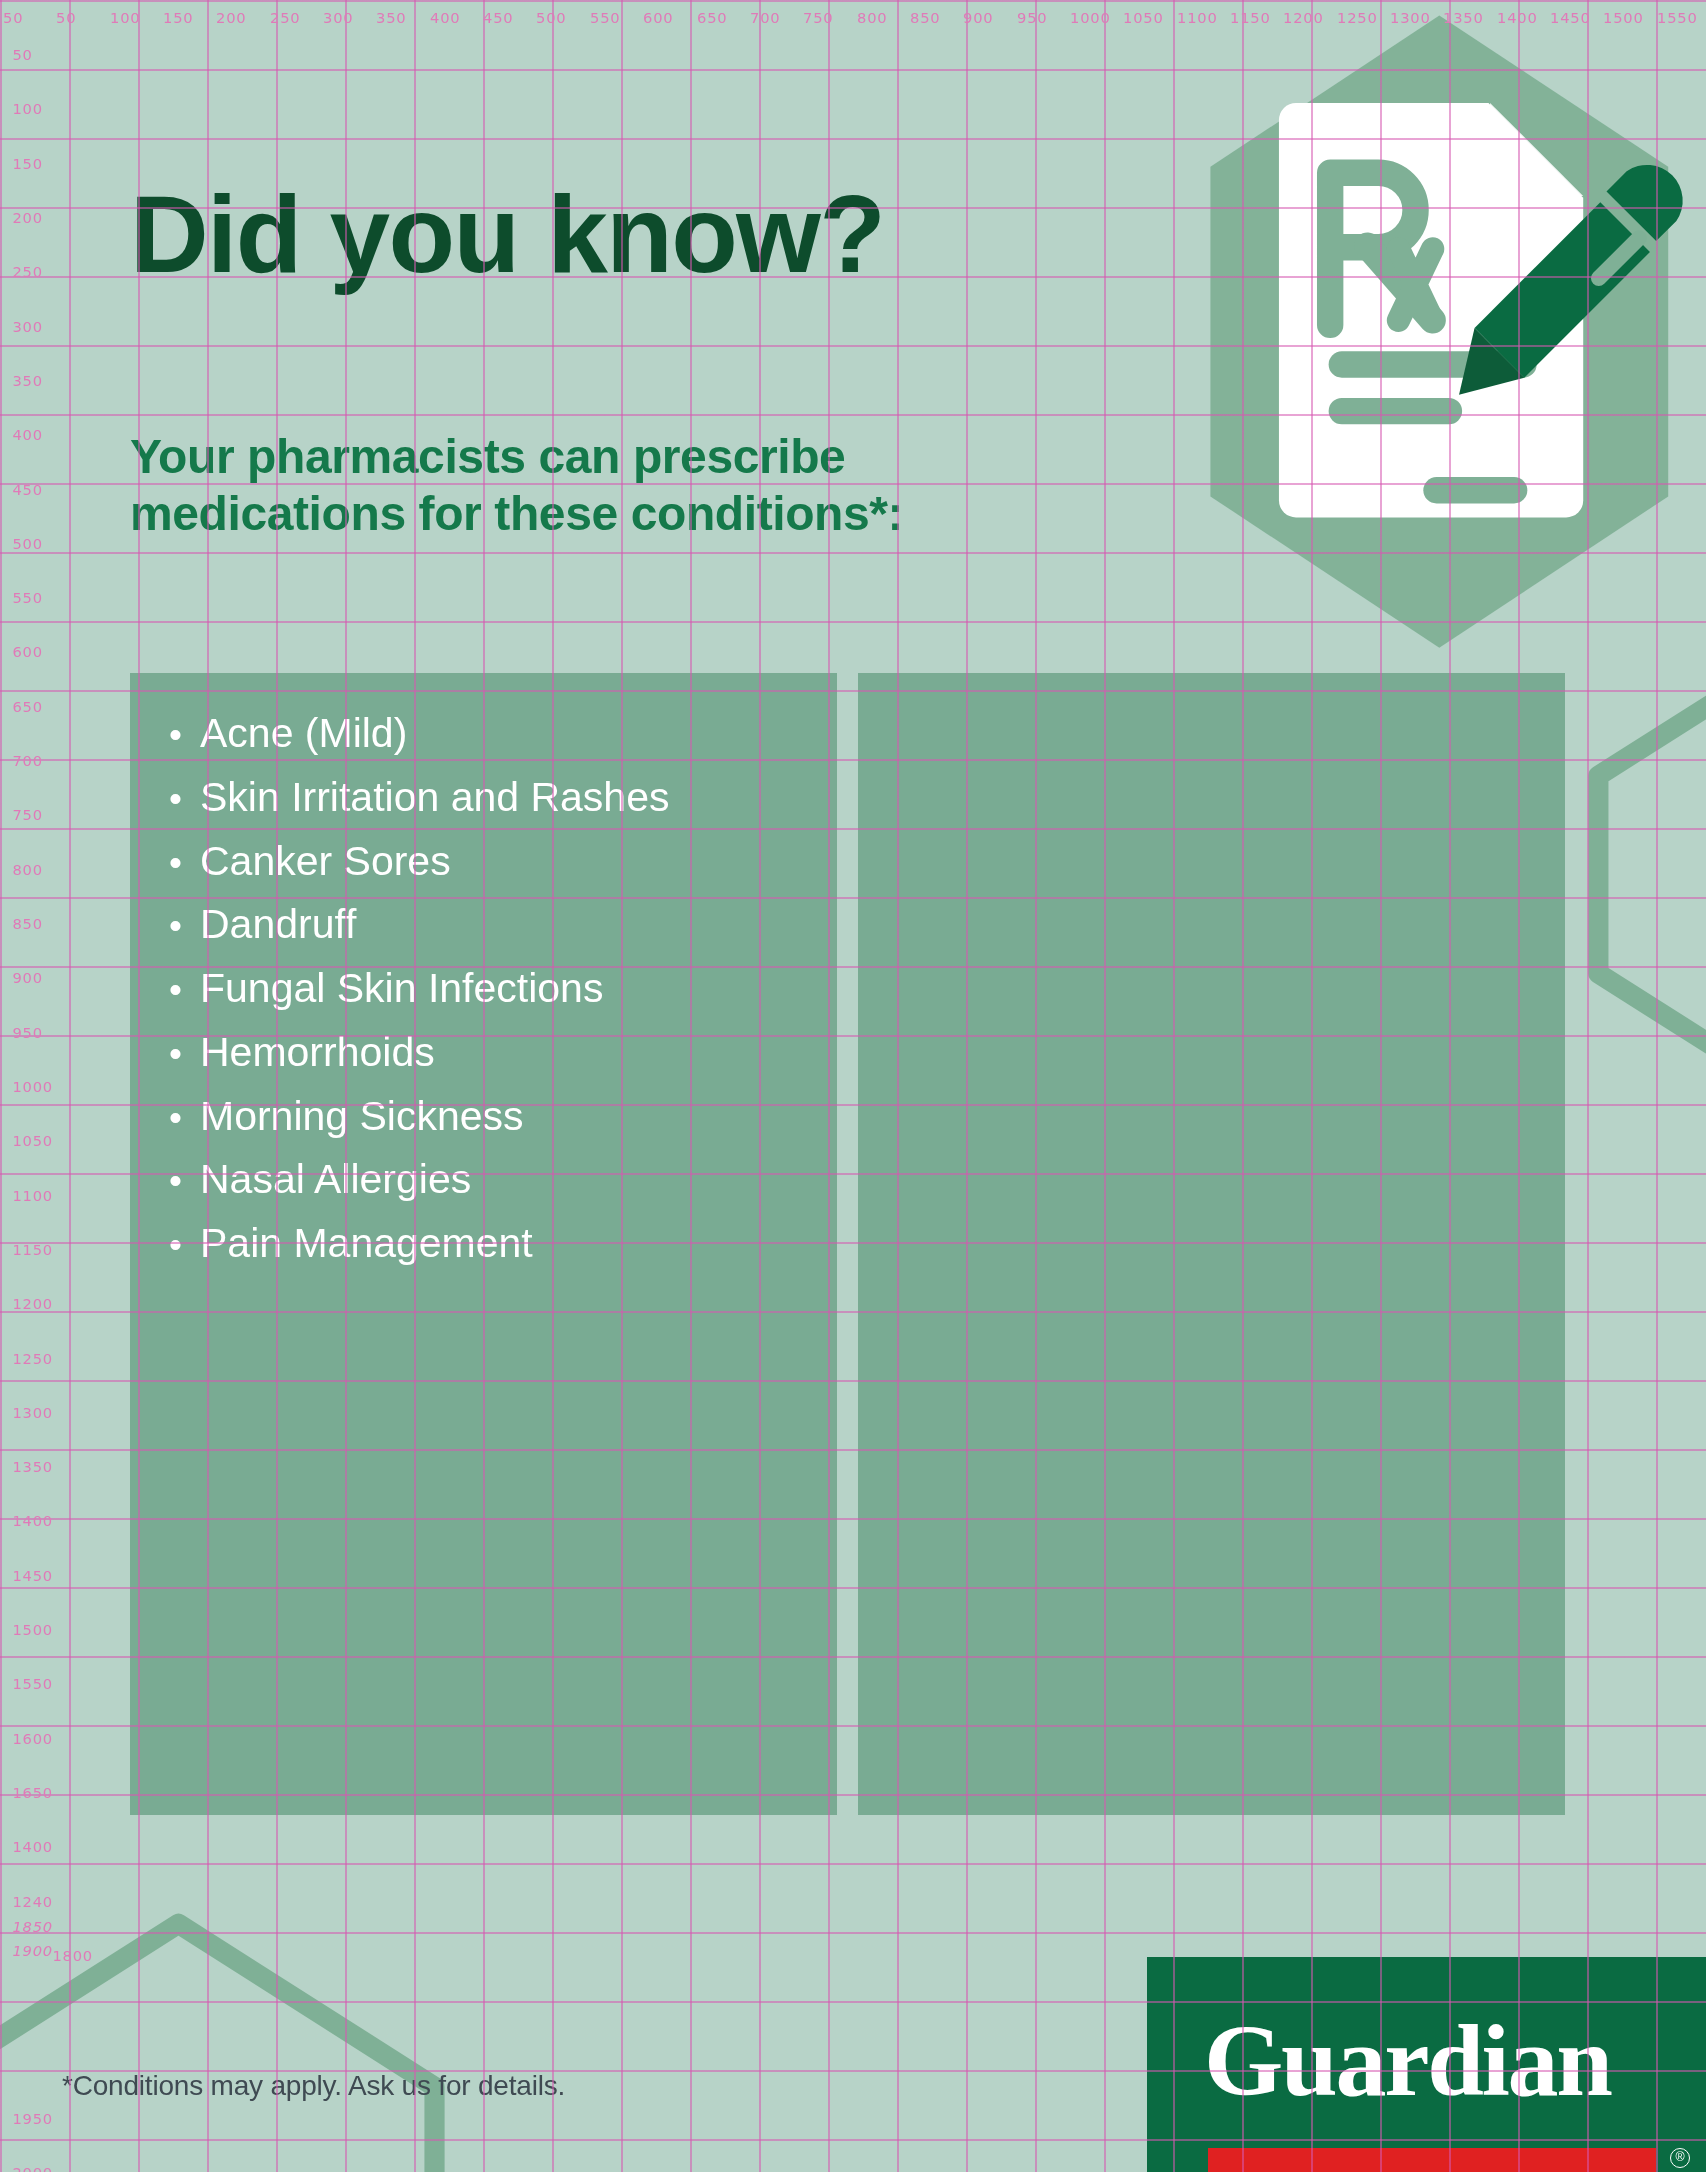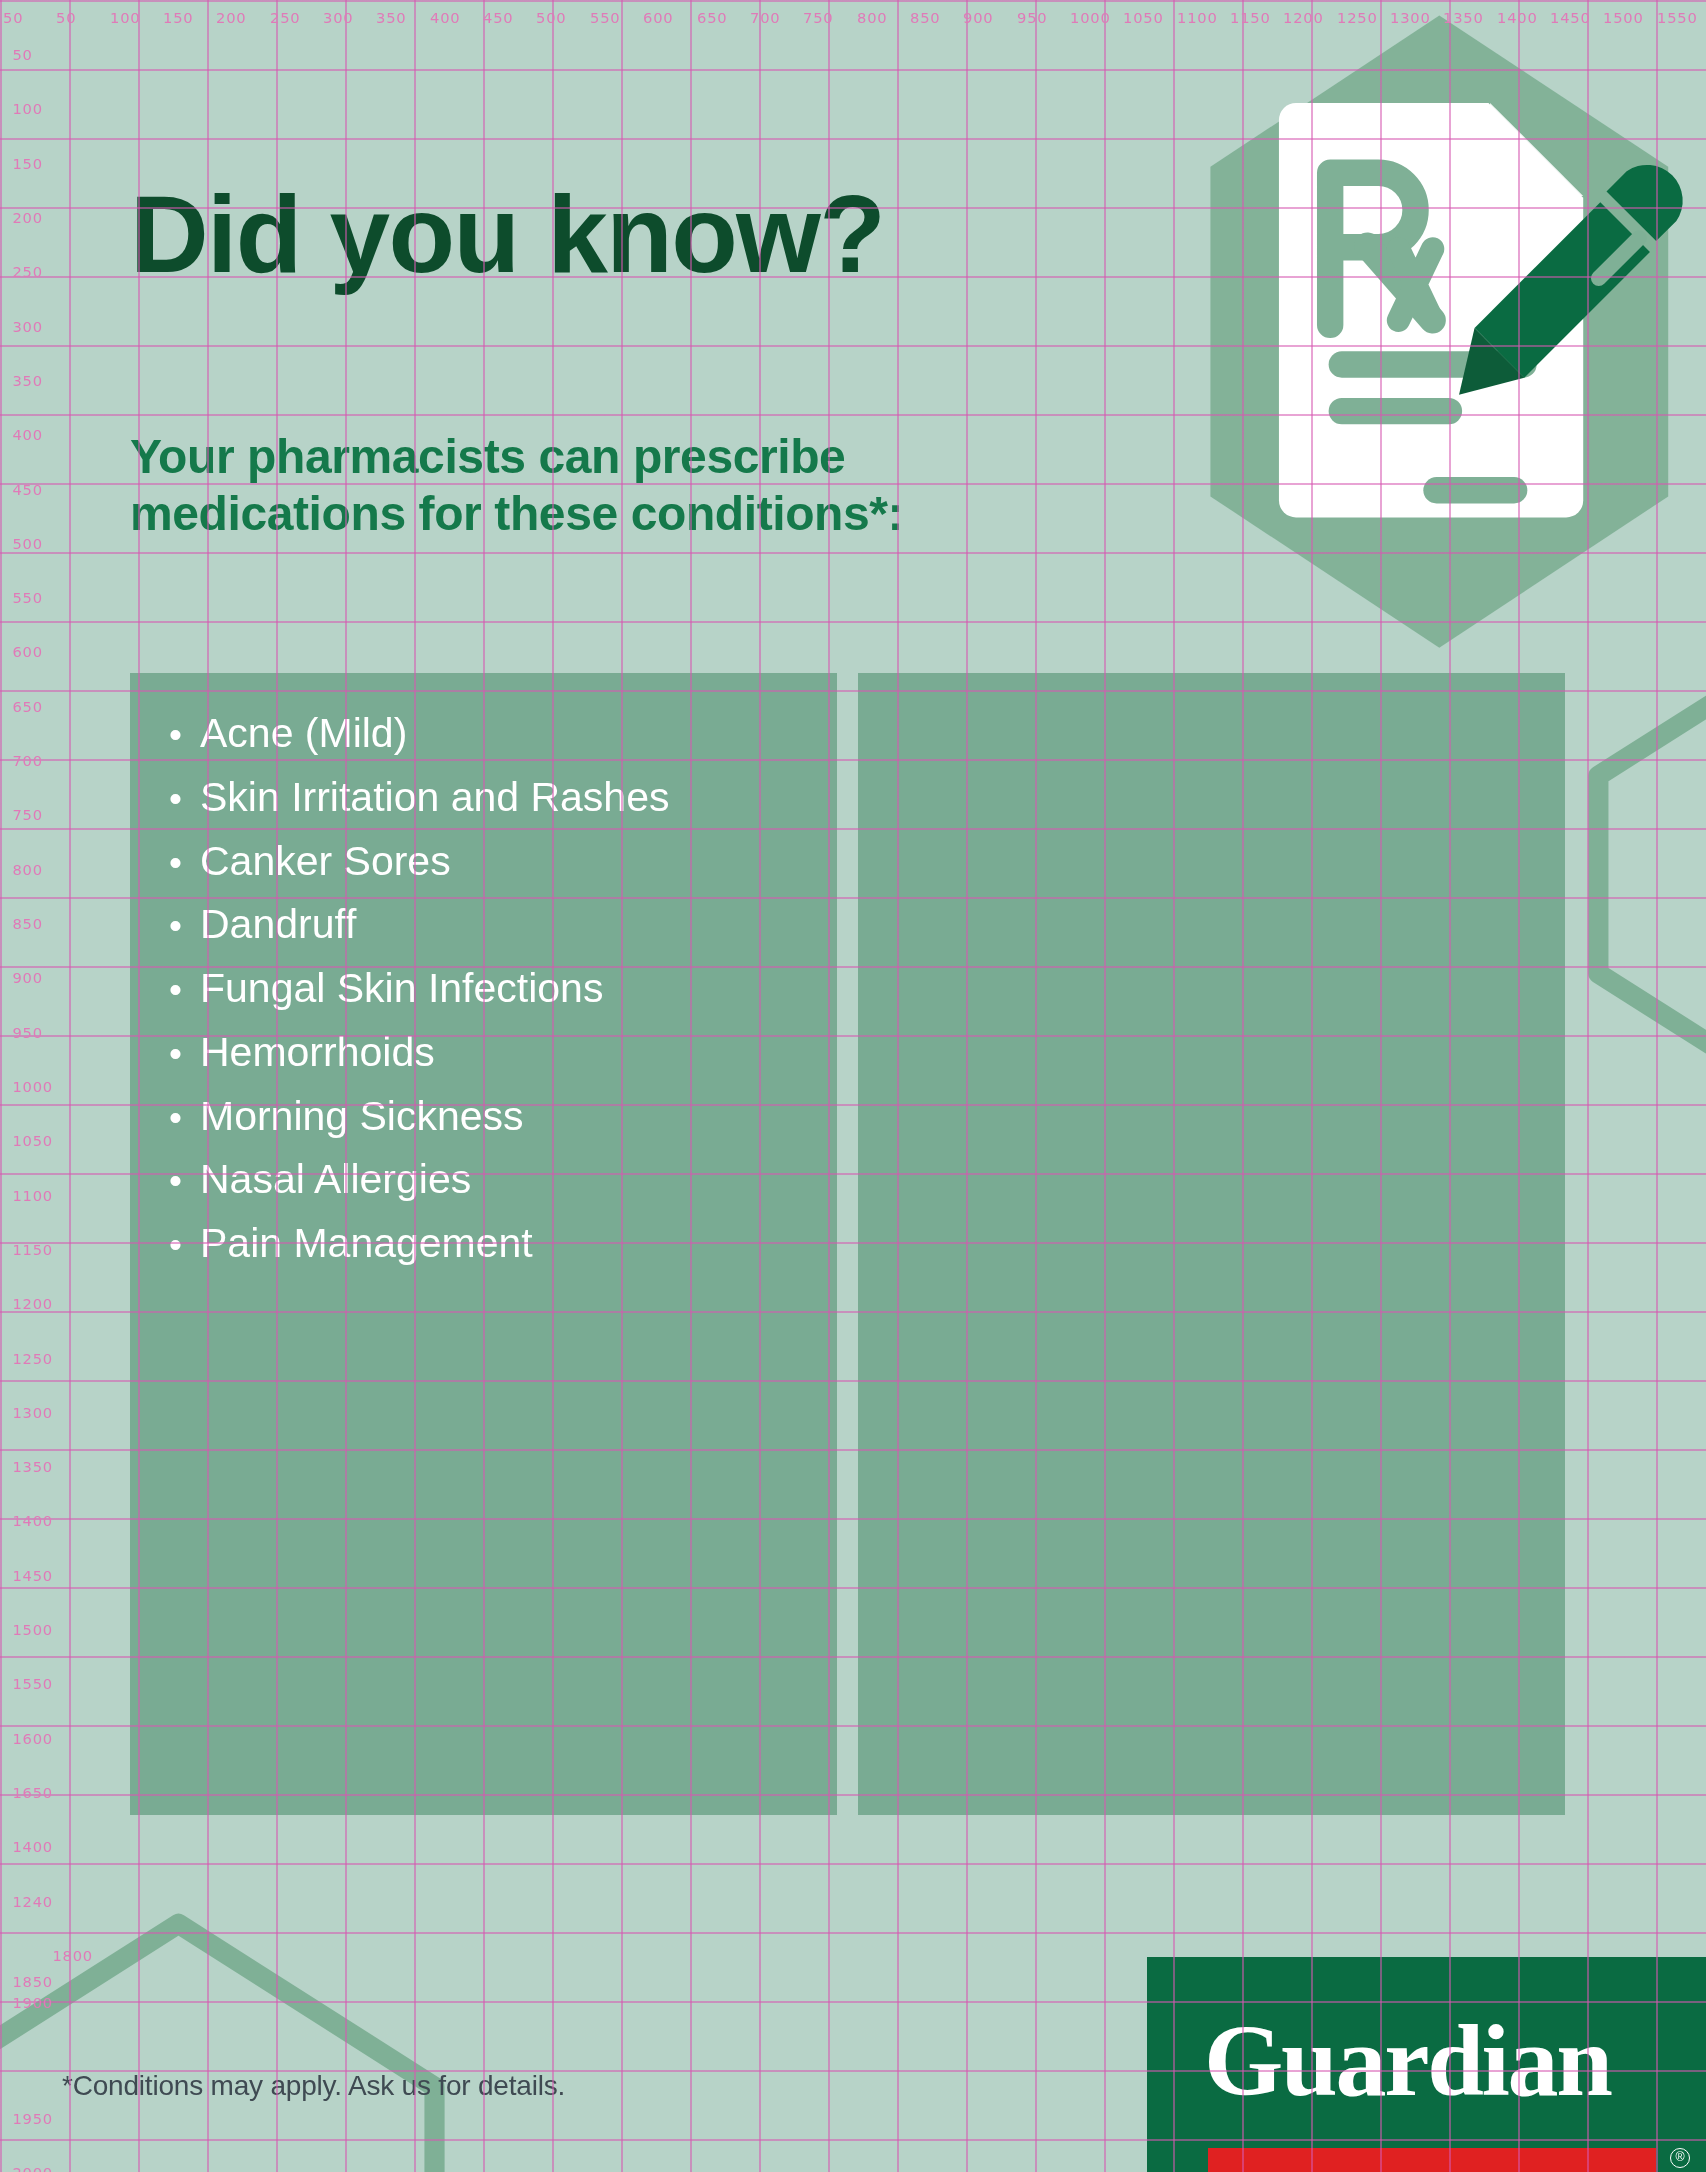--- a/index.html
+++ b/index.html
@@ -352,20 +352,20 @@
       <span class="ruler-label v" style="top: 1460px;">1350</span>
       <span class="ruler-label v" style="top: 1514px;">1400</span>
       <span class="ruler-label v" style="top: 1569px;">1450</span>
       <span class="ruler-label v" style="top: 1623px;">1500</span>
       <span class="ruler-label v" style="top: 1677px;">1550</span>
       <span class="ruler-label v" style="top: 1732px;">1600</span>
       <span class="ruler-label v" style="top: 1786px;">1650</span>
       <span class="ruler-label v" style="top: 1840px;">1400</span>
       <span class="ruler-label v" style="top: 1895px;">1240</span>
       <span class="ruler-label v" style="top: 1949px; margin-left: 40px;">1800</span>
-      <span class="ruler-label v" style="top: 1975px;">1850</span>
-      <span class="ruler-label v" style="top: 1996px;">1900</span>
+      <span class="ruler-label v" style="top: 1920px; font-style: italic;">1850</span>
+      <span class="ruler-label v" style="top: 1944px; font-style: italic;">1900</span>
       <span class="ruler-label v" style="top: 2112px; text-align: right;">1950</span>
       <span class="ruler-label v" style="top: 2166px;">2000</span>
     </div>
 
 </div>
 
 
 </body></html>

